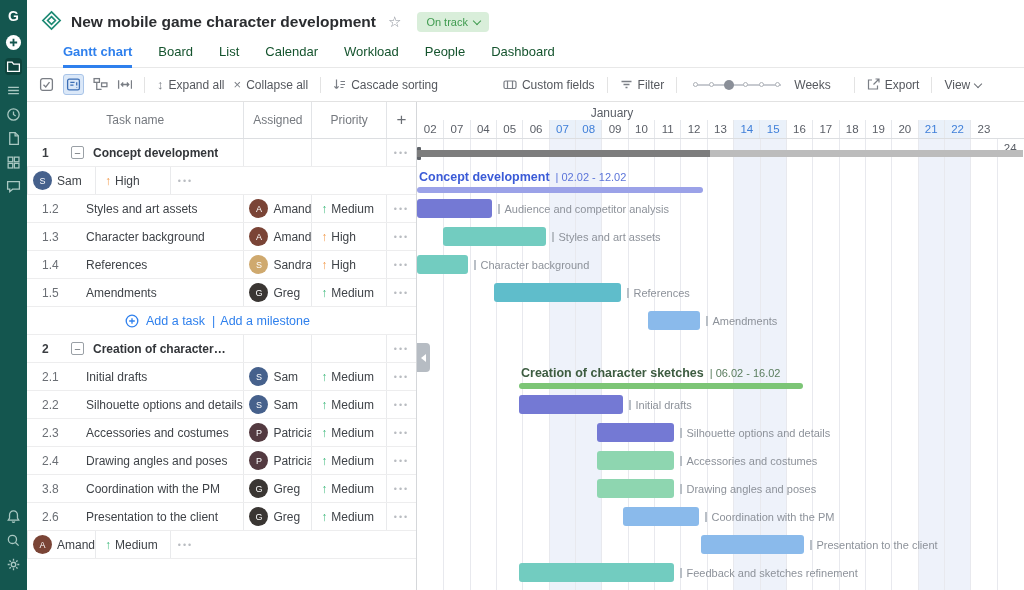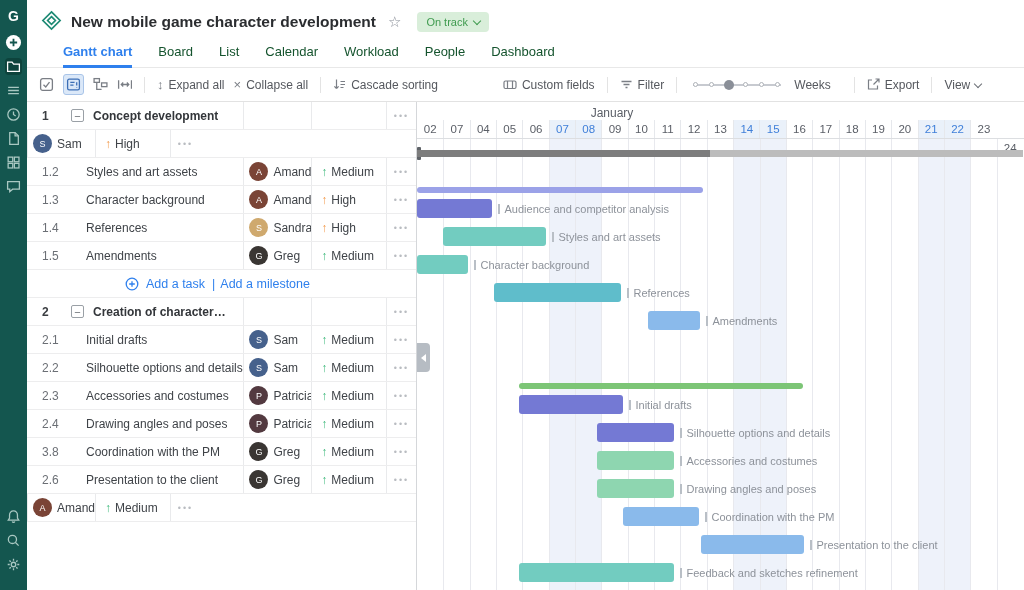--- a/index.html
+++ b/index.html
@@ -279,20 +279,26 @@
         </span>
       <span class="tb-div"></span>
       <span class="tbi">
         <span>View</span>
         <span class="chev2"></span>
         </span>
     </div>
 
     <div class="content">
       <div class="table-pane">
+        <div class="t-header">
+          <div class="hc-name">Task name</div>
+          <div class="hc-assigned">Assigned</div>
+          <div class="hc-priority">Priority</div>
+          <div class="hc-plus">+</div>
+        </div>
         <div class="t-body" id="tbody">
             <div class="t-row">
               <div class="c-name">
                 <span class="c-num bold">1</span>
                 <span class="minus-box">−</span>
                 <span class="gname">Concept development</span>
               </div>
               <div class="c-assigned"></div>
               <div class="c-priority"></div>
               <div class="c-menu">•••</div>
@@ -545,20 +551,21 @@
             <div class="gline" style="left: 421.565px;"></div>
             <div class="gline" style="left: 447.913px;"></div>
             <div class="gline" style="left: 474.261px;"></div>
             <div class="gline" style="left: 500.609px;"></div>
             <div class="gline" style="left: 526.957px;"></div>
             <div class="gline" style="left: 553.304px;"></div>
             <div class="gline" style="left: 579.652px;"></div>
             <div class="proj-tick" style="left: 0px; top: 8px;"></div>
             <div class="projbar-seg" style="left: 0px; width: 293px; top: 11px; background: rgb(125, 125, 125);"></div>
             <div class="projbar-seg" style="left: 293px; width: 313px; top: 11px; background: rgb(188, 188, 188);"></div>
+            <div class="sumlabel" style="left: 2px; top: 31px; color: rgb(59, 91, 215);"><span>Concept development</span><span class="dts" style="color:#5b74d9">| 02.02 - 12.02</span></div>
             <div class="sumbar" style="left: 0px; width: 286px; top: 48px; background: rgb(155, 162, 232);"></div>
             <div class="bar" style="left: 0px; width: 75px; top: 60px; background: rgb(116, 121, 212);"></div>
             <div class="barlabel" style="left: 81px; top: 64px;">
               <span class="tick"></span>
               <span>Audience and competitor analysis</span>
             </div>
             <div class="bar" style="left: 26px; width: 103px; top: 88px; background: rgb(114, 204, 192);"></div>
             <div class="barlabel" style="left: 135px; top: 92px;">
               <span class="tick"></span>
               <span>Styles and art assets</span>
@@ -571,20 +578,21 @@
             <div class="bar" style="left: 77px; width: 127px; top: 144px; background: rgb(95, 189, 203);"></div>
             <div class="barlabel" style="left: 210px; top: 148px;">
               <span class="tick"></span>
               <span>References</span>
             </div>
             <div class="bar" style="left: 231px; width: 52px; top: 172px; background: rgb(138, 186, 235);"></div>
             <div class="barlabel" style="left: 289px; top: 176px;">
               <span class="tick"></span>
               <span>Amendments</span>
             </div>
+            <div class="sumlabel" style="left: 104px; top: 227px; color: rgb(61, 92, 65);"><span>Creation of character sketches</span><span class="dts" style="color:#5a7d5e">| 06.02 - 16.02</span></div>
             <div class="sumbar" style="left: 102px; width: 284px; top: 244px; background: rgb(124, 197, 118);"></div>
             <div class="bar" style="left: 102px; width: 104px; top: 256px; background: rgb(116, 121, 212);"></div>
             <div class="barlabel" style="left: 212px; top: 260px;">
               <span class="tick"></span>
               <span>Initial drafts</span>
             </div>
             <div class="bar" style="left: 180px; width: 77px; top: 284px; background: rgb(116, 121, 212);"></div>
             <div class="barlabel" style="left: 263px; top: 288px;">
               <span class="tick"></span>
               <span>Silhouette options and details</span>

